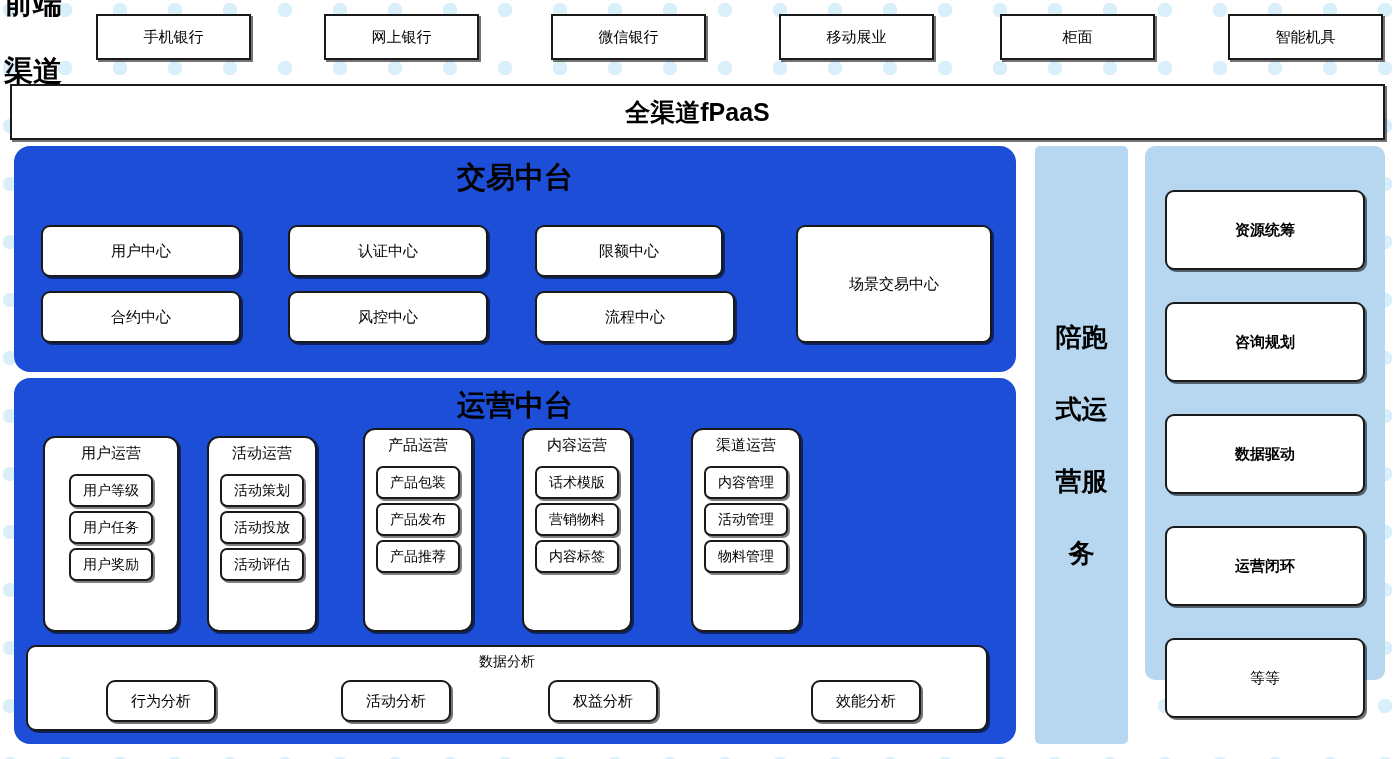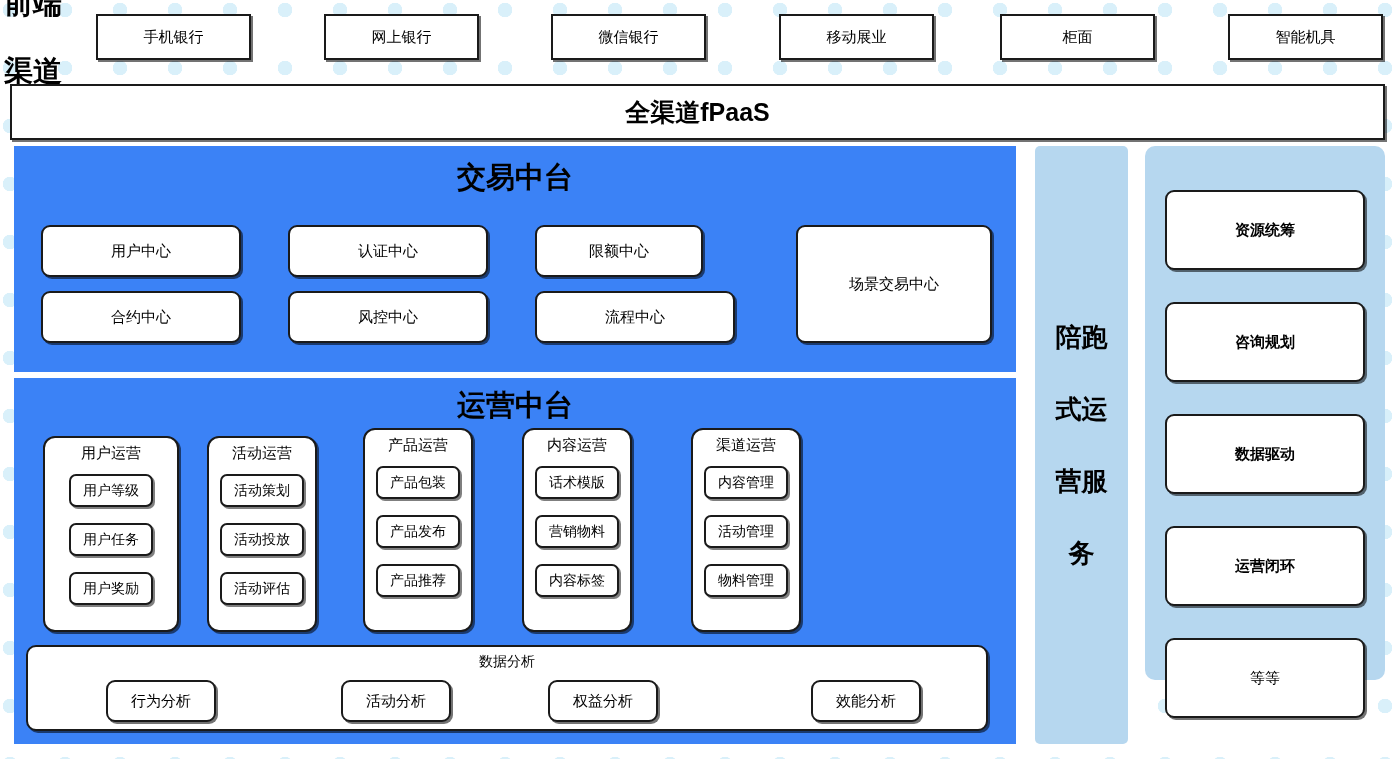--- a/index.html
+++ b/index.html
@@ -47,21 +47,21 @@
   }
 
   
   #fpaas{
     position:absolute;left:10px;top:84px;width:1375px;height:56px;
     font-size:25px;font-weight:bold;
   }
 
   
   .cyan{
-    position:absolute;background:#3b82f6;border-radius:0;
+    position:absolute;background:#1d4ed8;border-radius:16px;
   }
   .panel-title{
     position:absolute;left:0;width:100%;text-align:center;
     font-size:29px;font-weight:bold;color:#000;
   }
 
   
   #trade{left:14px;top:146px;width:1002px;height:226px;}
   #trade .panel-title{top:12px;}
   .t-box{position:absolute;height:52px;font-size:15px;}
@@ -73,21 +73,21 @@
   .opcol{
     position:absolute;background:#fff;border:2px solid #1a1a1a;
     border-radius:12px;box-sizing:border-box;
     box-shadow:2px 2px 0 rgba(0,0,0,0.55);
     display:flex;flex-direction:column;align-items:center;
   }
   .opcol-title{
     font-size:15px;margin-top:6px;margin-bottom:12px;line-height:18px;
   }
   .opitem{
-    width:84px;height:33px;margin-bottom:16px;font-size:14px;
+    width:84px;height:33px;margin-bottom:4px;font-size:14px;
     background:#fff;border:2px solid #1a1a1a;border-radius:7px;
     box-sizing:border-box;display:flex;align-items:center;justify-content:center;
     box-shadow:2px 2px 0 rgba(0,0,0,0.5);
   }
 
   
   #dataan{
     position:absolute;left:26px;top:645px;width:962px;height:86px;
     background:#fff;border:2px solid #1a1a1a;border-radius:10px;
     box-sizing:border-box;box-shadow:2px 2px 0 rgba(0,0,0,0.55);
@@ -144,21 +144,21 @@
   <div class="wbox chan-box" style="left:779px;">移动展业</div>
   <div class="wbox chan-box" style="left:1228px;">智能机具</div>
 
   <div class="wbox" id="fpaas">全渠道fPaaS</div>
 
   <div class="cyan" id="trade">
     <div class="panel-title">交易中台</div>
 
     <div class="wbox rnd t-box" style="left:27px;top:79px;width:200px;">用户中心</div>
     <div class="wbox rnd t-box" style="left:274px;top:79px;width:200px;">认证中心</div>
-    <div class="wbox rnd t-box" style="left:521px;top:79px;width:168px;">限额中心</div>
+    <div class="wbox rnd t-box" style="left:521px;top:79px;width:188px;">限额中心</div>
 
     <div class="wbox rnd t-box" style="left:27px;top:145px;width:200px;">合约中心</div>
     <div class="wbox rnd t-box" style="left:274px;top:145px;width:200px;">风控中心</div>
     <div class="wbox rnd t-box" style="left:521px;top:145px;width:200px;">流程中心</div>
 
     <div class="wbox rnd" style="position:absolute;left:782px;top:79px;width:196px;height:118px;font-size:15px;">场景交易中心</div>
   </div>
 
   <div class="cyan" id="ops">
     <div class="panel-title">运营中台</div>

